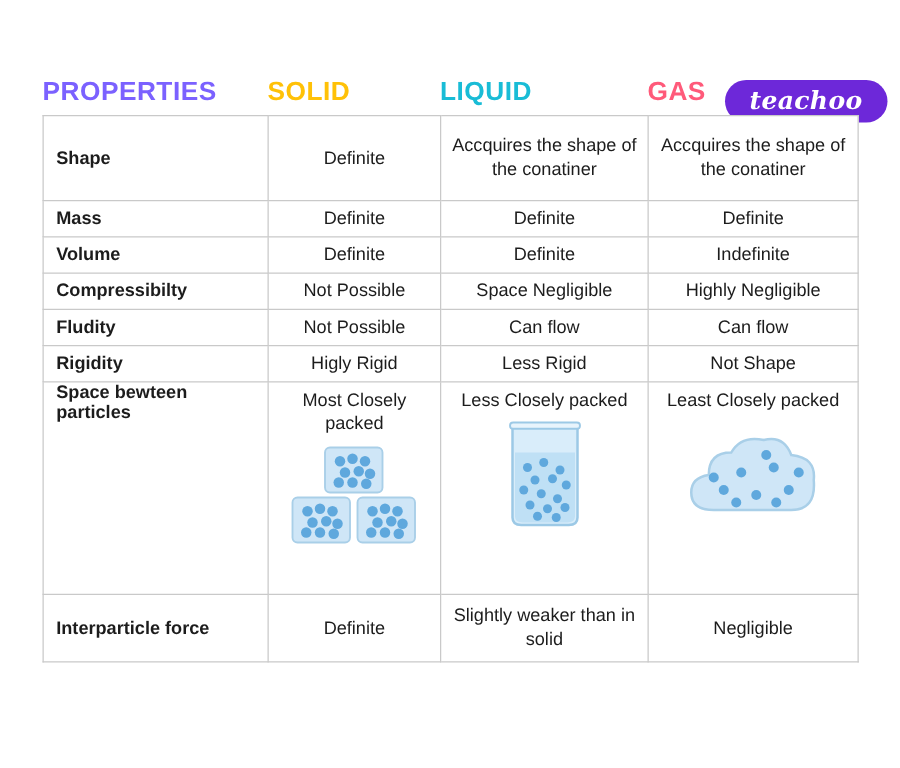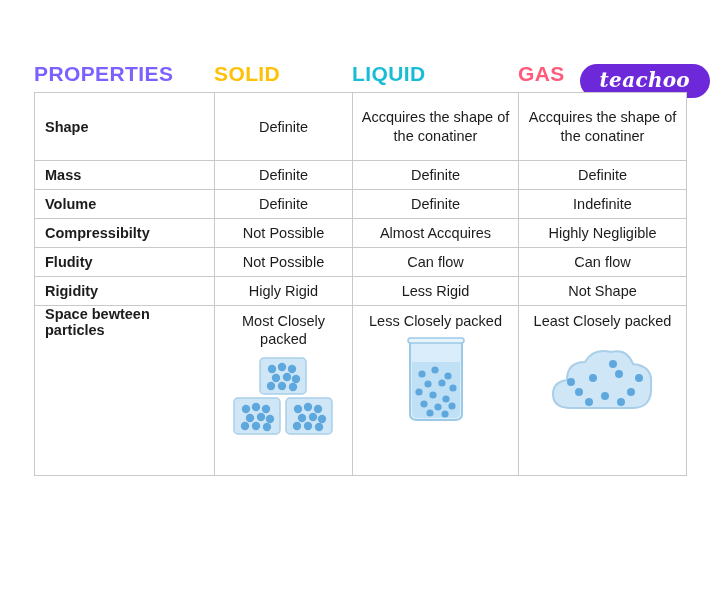--- a/index.html
+++ b/index.html
@@ -150,21 +150,21 @@
     </tr>
     <tr>
       <td class="prop">Volume</td>
       <td>Definite</td>
       <td>Definite</td>
       <td>Indefinite</td>
     </tr>
     <tr>
       <td class="prop">Compressibilty</td>
       <td>Not Possible</td>
-      <td>Almost Accquires</td>
+      <td>Space Negligible</td>
       <td>Highly Negligible</td>
     </tr>
     <tr>
       <td class="prop">Fludity</td>
       <td>Not Possible</td>
       <td>Can flow</td>
       <td>Can flow</td>
     </tr>
     <tr>
       <td class="prop">Rigidity</td>
@@ -273,16 +273,22 @@
                   <circle cx="96" cy="44" r="4"></circle>
                   <circle cx="28" cy="48" r="4"></circle>
                 <circle cx="78" cy="68" r="4"></circle>
               </g>
             </svg>
           </div>
         </div>
       </td>
     </tr>
 
+    <tr style="height:54px">
+      <td class="prop">Interparticle force</td>
+      <td>Definite</td>
+      <td class="cell-multiline">Slightly weaker than in solid</td>
+      <td>Negligible</td>
+    </tr>
   </tbody>
 </table>
 
 <div class="bottom-fade"></div>
 
 </body></html>

